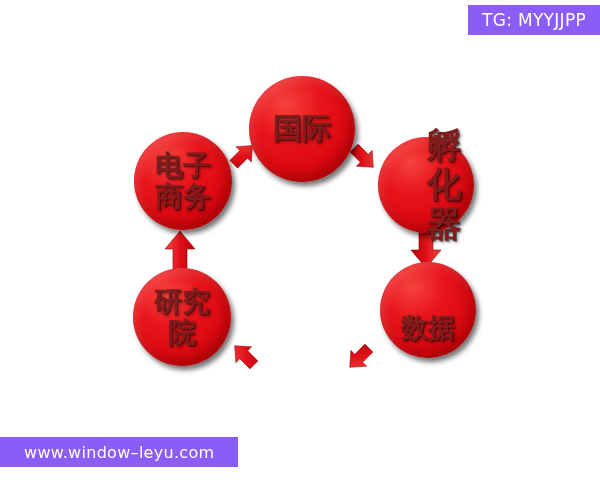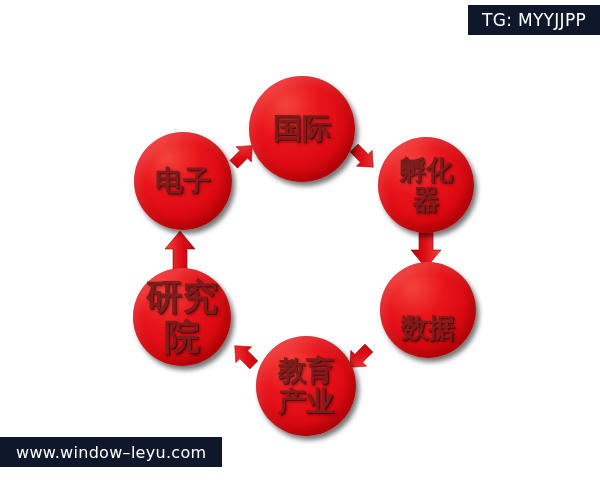--- a/index.html
+++ b/index.html
@@ -20,41 +20,41 @@
     position: absolute;
     left: 0;
     top: 0;
     width: 600px;
     height: 480px;
   }
 
   
   .watermark {
     position: absolute;
-    background: #0f172a;
+    background: #8b5cf6;
     color: #ffffff;
     font-family: "DejaVu Sans", "Liberation Sans", sans-serif;
     letter-spacing: 0.3px;
     white-space: nowrap;
     display: flex;
     align-items: center;
     justify-content: center;
   }
   #wm-top {
     right: 0;
     top: 5px;
     height: 30px;
     padding: 0 14px;
     font-size: 17px;
   }
   #wm-bottom {
     left: 0;
     bottom: 13px;
     height: 30px;
-    padding: 0 16px;
+    padding: 0 24px;
     font-size: 16px;
   }
 
   
   .node {
     position: absolute;
     border-radius: 50%;
     display: flex;
     flex-direction: column;
     align-items: center;
@@ -84,30 +84,30 @@
       2px 2px 3px rgba(0,0,0,0.40);
     pointer-events: none;
   }
   .label .ln { display: block; }
 
   
   #node-top        { left: 249px; top: 76px;  width: 106px; height: 106px; }
   #node-top .label { font-size: 29px; margin-top: -2px; }
 
   #node-upper-right        { left: 378px; top: 137px; width: 96px;  height: 96px; }
-  #node-upper-right .label { font-size: 27px; }
+  #node-upper-right .label { font-size: 35px; margin-left: 36px; }
 
   #node-lower-right        { left: 380px; top: 262px; width: 96px;  height: 96px; }
   #node-lower-right .label { font-size: 27px; margin-top: 36px; }
 
   #node-bottom        { left: 256px; top: 336px; width: 100px; height: 100px; }
   #node-bottom .label { font-size: 28px; }
 
   #node-lower-left        { left: 133px; top: 268px; width: 98px; height: 98px; }
-  #node-lower-left .label { font-size: 36px; }
+  #node-lower-left .label { font-size: 28px; }
 
   #node-upper-left        { left: 134px; top: 132px; width: 98px; height: 98px; }
   #node-upper-left .label { font-size: 28px; }
 
   
   .arrow {
     position: absolute;
     pointer-events: none;
   }
   .arrow svg { display: block; overflow: visible; }
@@ -220,40 +220,34 @@
     </span>
   </div>
 
   <div class="node" id="node-lower-right">
     <span class="sphere"></span>
     <span class="label">
       <span class="ln">数据</span>
     </span>
   </div>
 
-  <div class="node" id="node-bottom">
-    <span class="sphere"></span>
-    <span class="label">
-      <span class="ln">教育</span>
-      <span class="ln">产业</span>
-    </span>
-  </div>
 
   <div class="node" id="node-lower-left">
     <span class="sphere"></span>
     <span class="label">
       <span class="ln">研究</span>
       <span class="ln">院</span>
     </span>
   </div>
 
   <div class="node" id="node-upper-left">
     <span class="sphere"></span>
     <span class="label">
       <span class="ln">电子</span>
+      <span class="ln">商务</span>
     </span>
   </div>
 
   <div class="watermark" id="wm-top">TG: MYYJJPP</div>
 
   <div class="watermark" id="wm-bottom">www.window–leyu.com</div>
 
 </div>
 
 </body></html>

